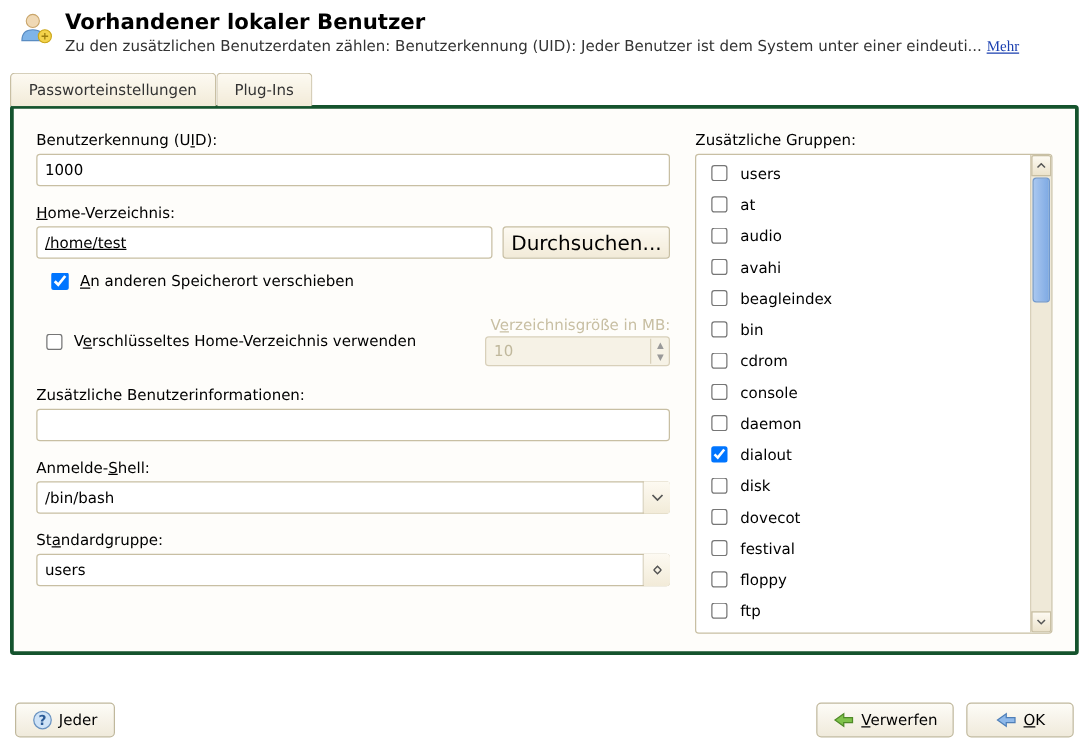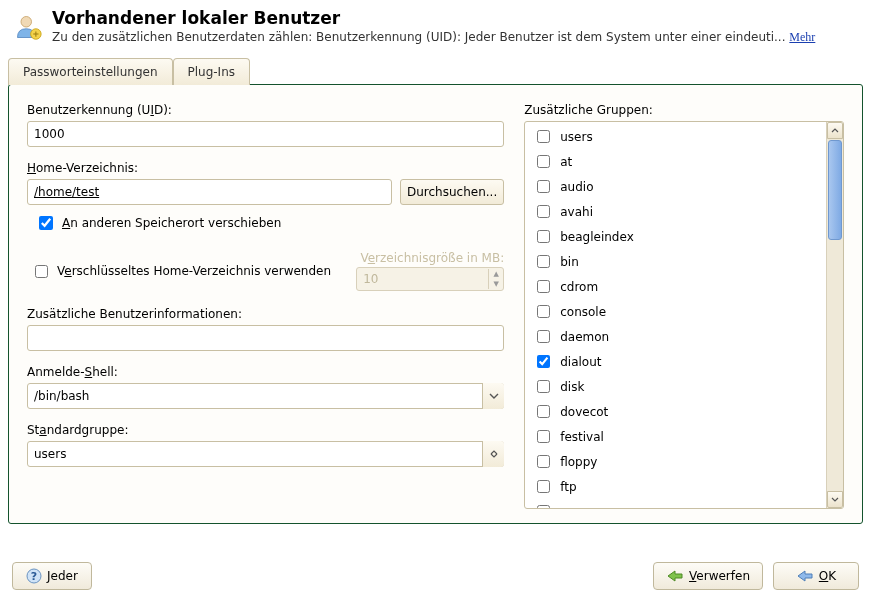--- a/index.html
+++ b/index.html
@@ -8,21 +8,21 @@
     font-family: "DejaVu Sans", "Liberation Sans", sans-serif;
     font-size: 12px;
     background: #fff;
     color: #000;
     width: 871px;
     height: 600px;
     overflow: hidden;
   }
   .header {
     display: flex;
-    align-items: center;
+    align-items: flex-start;
     padding: 8px 14px 4px 14px;
     gap: 10px;
   }
   .header-icon {
     width: 28px;
     height: 28px;
     flex-shrink: 0;
   }
   .header-text h1 {
     margin: 0;
@@ -62,21 +62,21 @@
   .tab.active {
     background: #fefdfa;
     border-bottom: 1px solid #fefdfa;
     top: 1px;
     padding-top: 7px;
     padding-bottom: 7px;
     z-index: 3;
   }
   .tab-panel {
     margin: 0 8px 8px 8px;
-    border: 1px solid #14532d;
+    border: 3px solid #14532d;
     border-radius: 3px;
     background: #fefdfa;
     padding: 18px 18px 14px 18px;
     height: 440px;
     display: flex;
     gap: 20px;
   }
   .col-left {
     flex: 1;
     display: flex;
@@ -106,21 +106,21 @@
   .home-row { display:flex; gap:8px; align-items:center; }
   .home-row .text-input { flex:1; }
   .browse-btn {
     height: 26px;
     padding: 0 6px;
     border: 1px solid #c8bfa3;
     border-radius: 3px;
     background: linear-gradient(#fdfaf2,#f2ebd8);
     cursor: pointer;
     font-family: inherit;
-    font-size: 12px;
+    font-size: 16px;
   }
   .checkbox-row {
     display:flex;
     align-items:center;
     gap:6px;
     margin-top:8px;
     margin-left:8px;
   }
   .checkbox-row input[type=checkbox] { width:14px;height:14px; }
   .enc-row {

